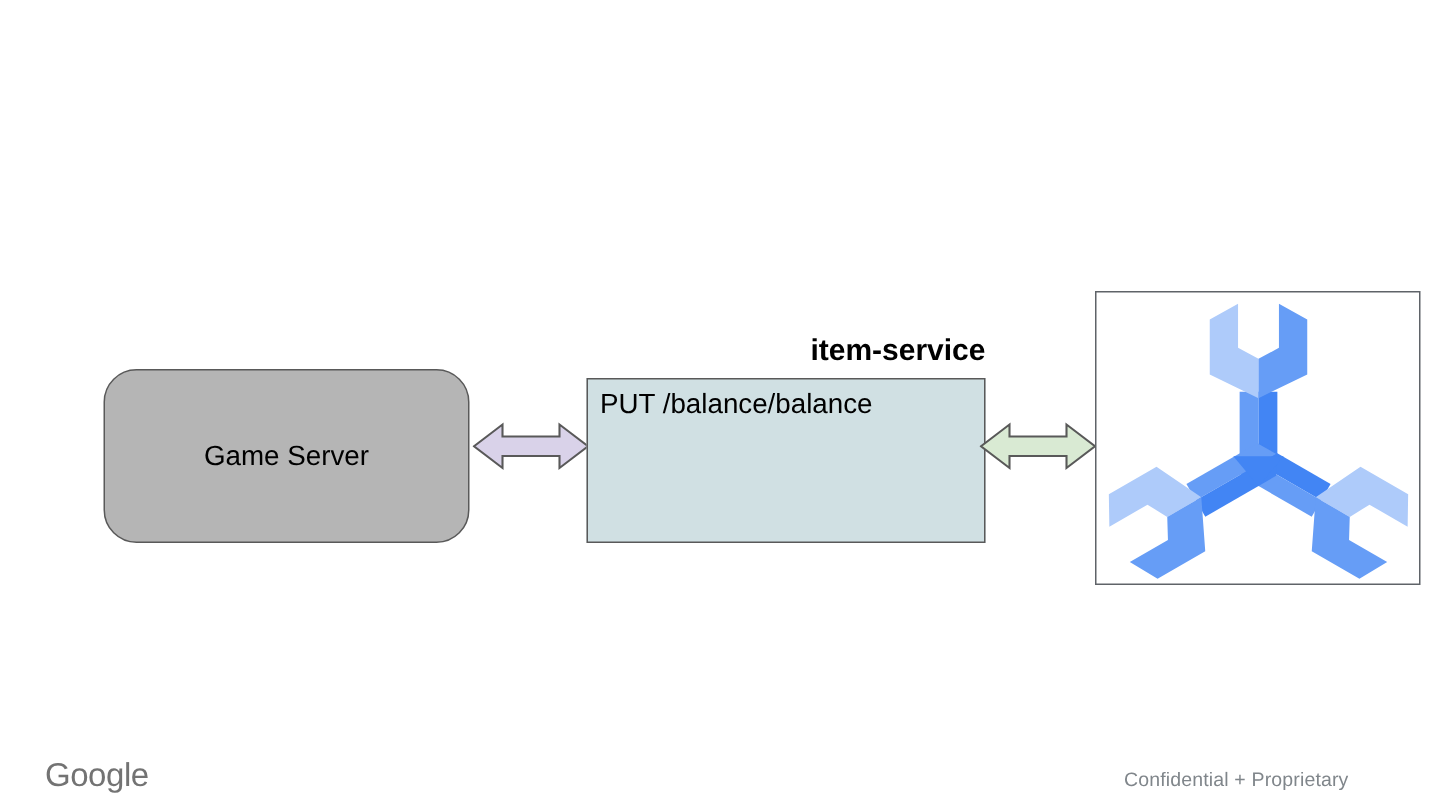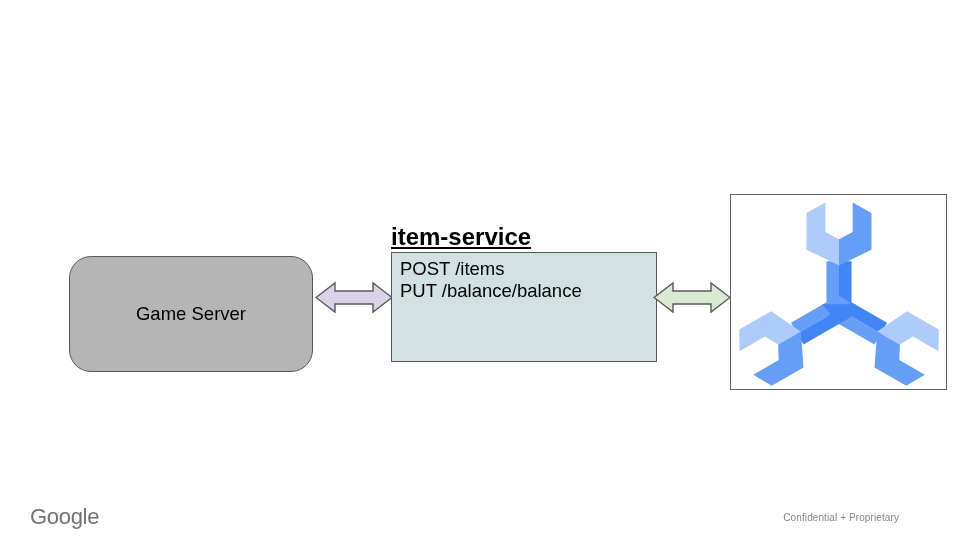--- a/index.html
+++ b/index.html
@@ -3,29 +3,29 @@
 <meta charset="utf-8">
 <style>
   html,body{margin:0;padding:0;background:#e8e8e8;}
   .stage{
     position:relative;width:960px;height:540px;background:#ffffff;
     font-family:"Liberation Sans","DejaVu Sans",sans-serif;
     overflow:hidden;margin:0 auto;
   }
   
   .game-server{
-    position:absolute;left:69px;top:256px;width:244px;height:116px;
+    position:absolute;left:69px;top:246px;width:244px;height:116px;
     background:#b5b5b5;border:1.5px solid #595959;border-radius:22px;
     box-sizing:border-box;display:flex;align-items:center;justify-content:center;
   }
   .game-server-label{font-size:18.5px;color:#000000;}
   
   .item-title{
     position:absolute;left:391px;top:223px;width:266px;height:22px;
-    text-align:left;font-weight:bold;font-size:24px;color:#000000;text-decoration:underline;
+    text-align:right;font-weight:bold;font-size:20px;color:#000000;
   }
   
   .item-box{
     position:absolute;left:391px;top:252px;width:266px;height:110px;
     background:#d0e0e3;border:1.5px solid #595959;box-sizing:border-box;
     padding:5px 0 0 8px;
   }
   .endpoint{font-size:18.5px;line-height:22.4px;color:#000000;white-space:nowrap;}
   
   .arrow{position:absolute;width:78px;height:33px;}
@@ -37,42 +37,41 @@
     position:absolute;left:730px;top:194px;width:217px;height:196px;
     background:#ffffff;border:1px solid #5f6368;box-sizing:border-box;overflow:hidden;
   }
   .spanner-svg{position:absolute;left:3px;top:-4px;width:210px;height:195px;}
   
   .google-logo{
     position:absolute;left:30px;top:504px;font-size:22px;color:#737373;
     font-weight:500;letter-spacing:-0.3px;text-align:center;
   }
   .confidential{
-    position:absolute;right:61px;top:512px;font-size:10px;color:#80868b;
+    position:absolute;right:61px;top:512px;font-size:13px;color:#80868b;
     letter-spacing:0.1px;
     margin-left:19px;
   }
 </style>
 </head>
 <body>
 
 <div class="stage">
 
   <div class="game-server" style="background: rgb(181, 181, 181); border-color: rgb(89, 89, 89);">
     <span class="game-server-label">Game Server</span>
   </div>
 
   <svg class="arrow arrow-left" viewBox="0 0 78 33">
     <polygon points="1,16.5 20,2 20,10 58,10 58,2 77,16.5 58,31 58,23 20,23 20,31" fill="#d9d2e9"></polygon>
   </svg>
 
   <div class="item-title">item-service</div>
 
   <div class="item-box" style="background: rgb(208, 224, 227); border-color: rgb(89, 89, 89);">
-    <div class="endpoint">POST /items</div>
     <div class="endpoint">PUT /balance/balance</div>
   </div>
 
   <svg class="arrow arrow-right" viewBox="0 0 78 33">
     <polygon points="1,16.5 20,2 20,10 58,10 58,2 77,16.5 58,31 58,23 20,23 20,31" fill="#d9ead3"></polygon>
   </svg>
 
   <div class="spanner-box" style="border-color: rgb(95, 99, 104);">
     <svg class="spanner-svg" viewBox="-100 -107 200 186">
       <defs>

